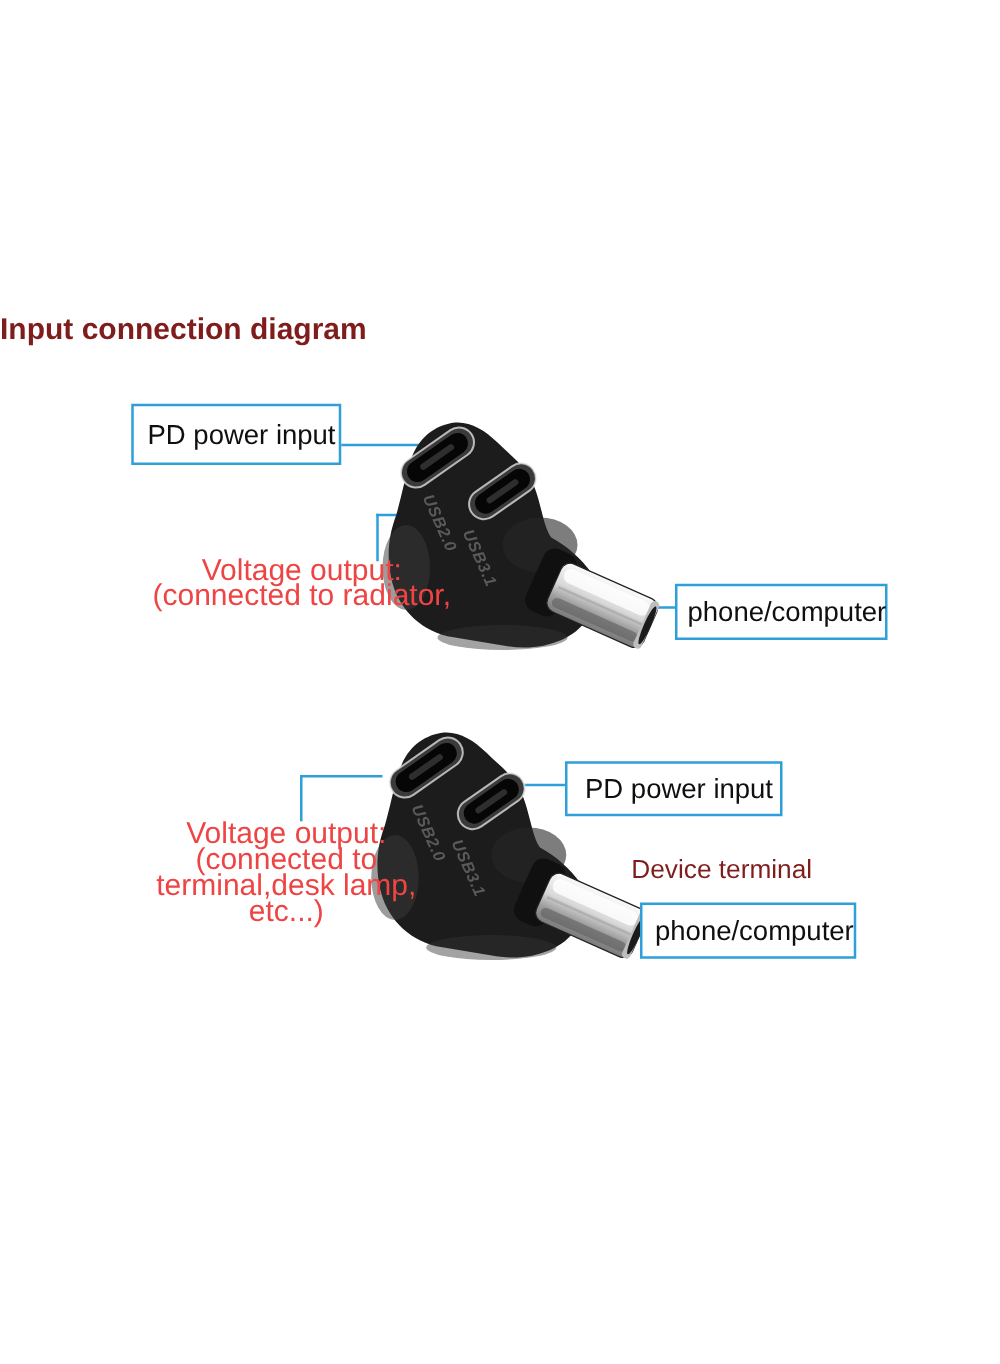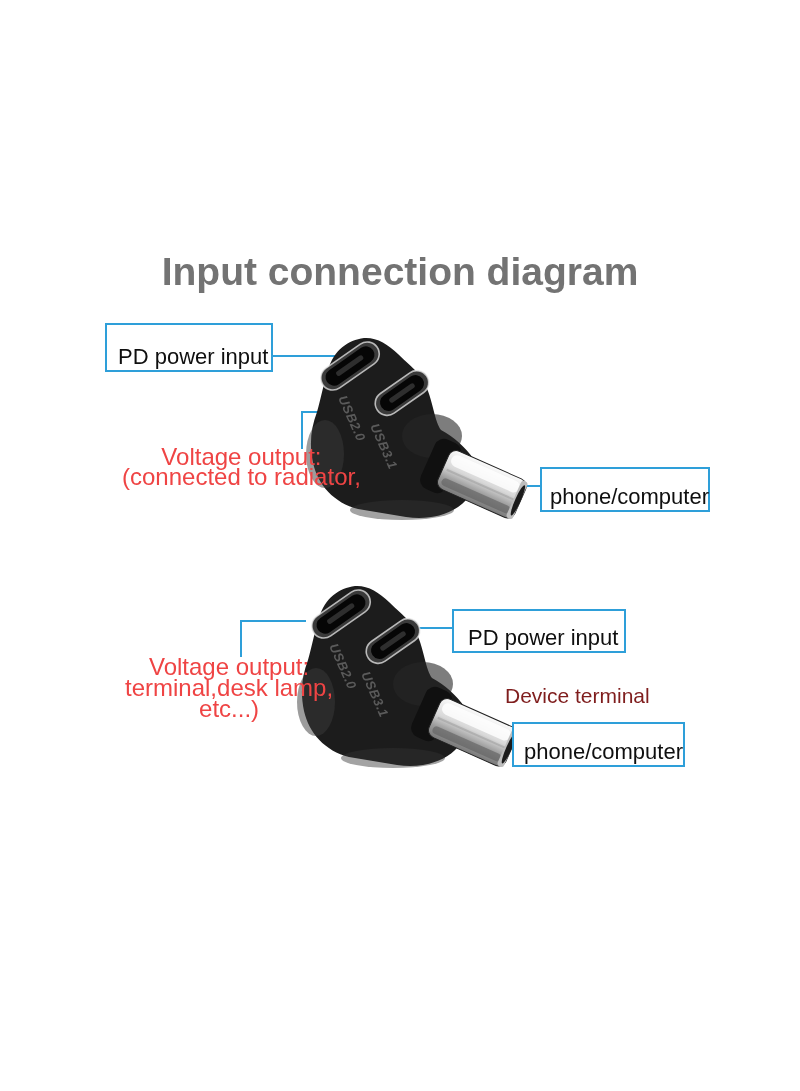--- a/index.html
+++ b/index.html
@@ -1,40 +1,40 @@
 <!DOCTYPE html>
 <html><head>
 <meta charset="utf-8">
 <style>
   html, body { margin: 0; padding: 0; background: #ffffff; }
   body { width: 800px; height: 1091px; font-family: "Liberation Sans", "DejaVu Sans", sans-serif; }
   .page { position: relative; width: 800px; height: 1091px; background: #ffffff; overflow: hidden; }
 
   .title {
     position: absolute; top: 250px; left: 0; width: 800px; margin: 0;
-    text-align: center; font-size: 39px; font-weight: 700; color: #737373;
+    font-size: 24px; font-weight: 700; color: #7f1d1d;
     letter-spacing: 0px;
   }
 
   
   .ln { position: absolute; background: #2E9FD9; z-index: 1; }
   .ln-a      { left: 271px; top: 355px; width: 78px; height: 2px; }
   .elbow1-h  { left: 301px; top: 411px; width: 88px; height: 2px; }
   .elbow1-v  { left: 301px; top: 411px; width: 2px;  height: 38px; }
   .ln-c      { left: 498px; top: 485px; width: 44px; height: 2px; }
   .elbow2-h  { left: 240px; top: 620px; width: 66px; height: 2px; }
   .elbow2-v  { left: 240px; top: 620px; width: 2px;  height: 37px; }
   .ln-d      { left: 404px; top: 627px; width: 50px; height: 2px; }
   .ln-e      { left: 490px; top: 743px; width: 24px; height: 2px; }
 
   
   .callout-box {
     position: absolute; z-index: 3; background: #ffffff;
     border: 2px solid #2E9FD9; box-sizing: border-box;
-    display: flex; align-items: flex-end;
+    display: flex; align-items: center;
     font-size: 22px; color: #0f0f0f; white-space: nowrap;
   }
   .box-pd-1    { left: 105px; top: 323px; width: 168px; height: 49px; padding-left: 11px; }
   .box-phone-1 { left: 540px; top: 467px; width: 170px; height: 45px; padding-left: 8px; }
   .box-pd-2    { left: 452px; top: 609px; width: 174px; height: 44px; padding-left: 14px; }
   .box-phone-2 { left: 512px; top: 722px; width: 173px; height: 45px; padding-left: 10px; }
 
   
   .note { position: absolute; z-index: 3; color: #ef4444; font-size: 24px; line-height: 20px; text-align: center; }
   .note-1 { left: 122px; top: 447px; }
@@ -146,20 +146,21 @@
   <svg class="adapter adapter-2" viewBox="0 0 232 198">
     <use href="#adapter-shape" xlink:href="#adapter-shape" xmlns:xlink="http://www.w3.org/1999/xlink"></use>
   </svg>
 
   <div class="callout-box box-pd-2">
     <span>PD power input</span>
   </div>
 
   <div class="note note-2">
     <span class="note-line">Voltage output:</span>
+    <span class="note-line">(connected to</span>
     <span class="note-line">terminal,desk lamp,</span>
     <span class="note-line">etc...)</span>
   </div>
 
   <div class="device-terminal">Device terminal</div>
 
   <div class="callout-box box-phone-2">
     <span>phone/computer</span>
   </div>
 

